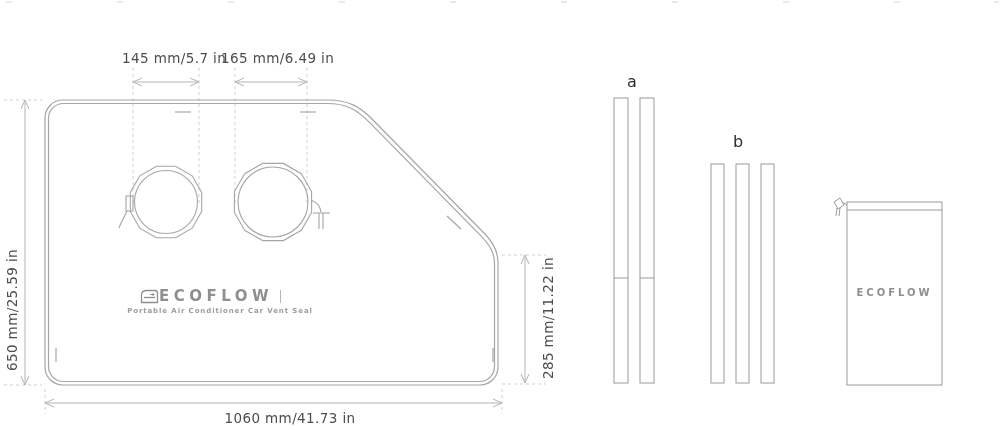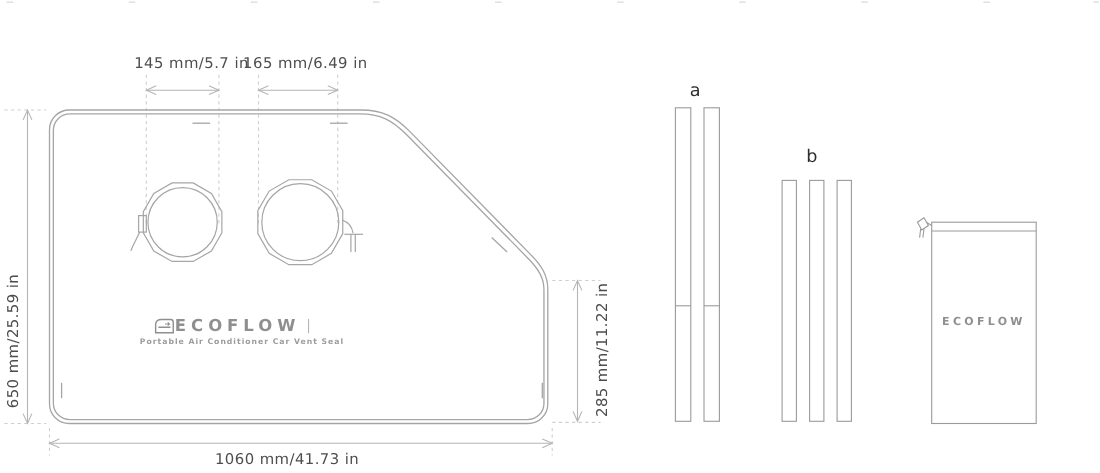--- a/index.html
+++ b/index.html
@@ -149,21 +149,21 @@
   </svg>
 
   <div class="dim-label" style="left:122px;top:50px;width:90px;">145 mm/5.7 in</div>
 
   <div class="dim-label" style="left:221px;top:50px;width:112px;">165 mm/6.49 in</div>
 
   <div class="dim-label vert" style="left:-63px;top:302px;width:150px;">650 mm/25.59 in</div>
 
   <div class="dim-label vert" style="left:478px;top:310px;width:140px;">285 mm/11.22 in</div>
 
-  <div class="dim-label" style="left:181px;top:410px;width:160px;">1060 mm/41.73 in</div>
+  <div class="dim-label" style="left:210px;top:410px;width:160px;">1060 mm/41.73 in</div>
 
   <div class="part-label" style="left:622px;top:72px;">a</div>
 
   <div class="part-label" style="left:728px;top:132px;">b</div>
 
   <div class="seal-logo">
     <div class="logo-row">
       <span class="logo-word">ECOFLOW</span>
       <span class="logo-sep"></span>
       <svg width="19" height="15" viewBox="0 0 19 15">

